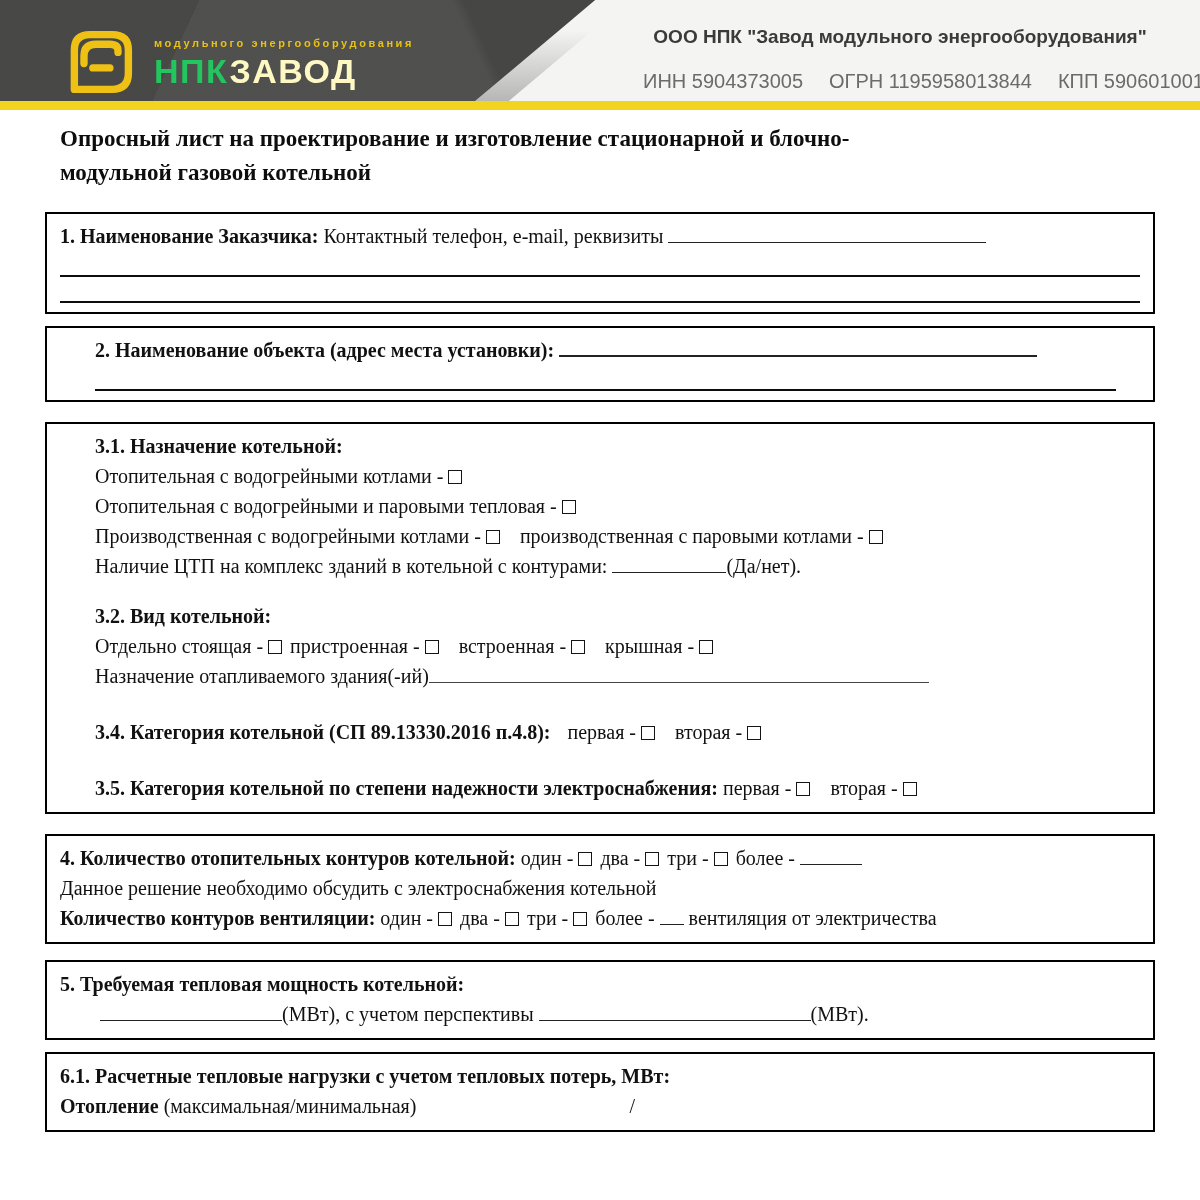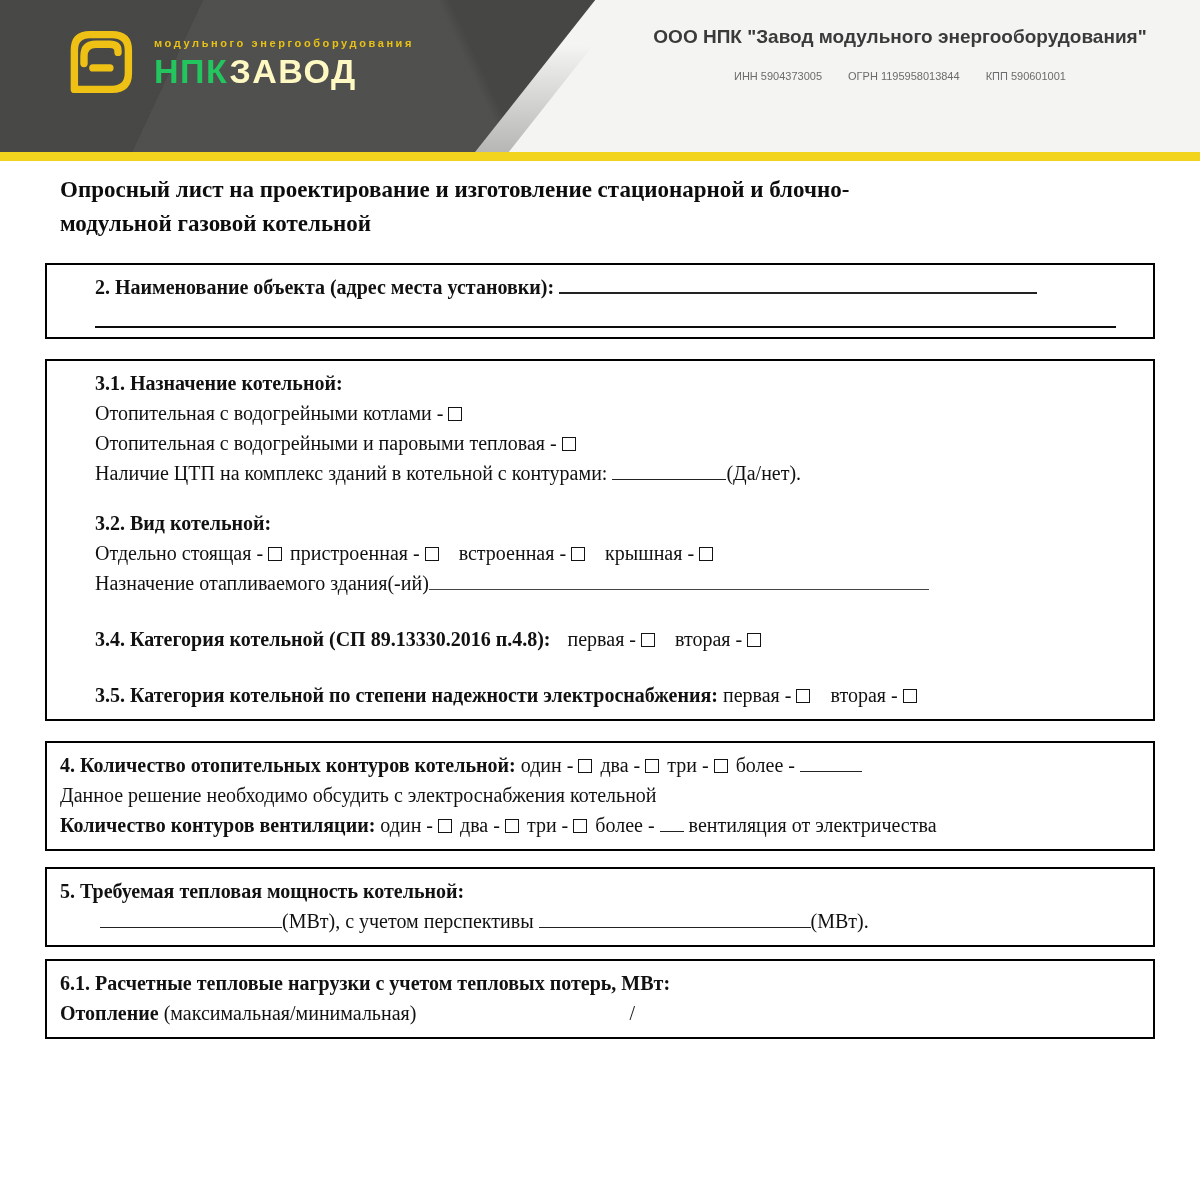--- a/index.html
+++ b/index.html
@@ -3,21 +3,21 @@
 <meta charset="utf-8">
 <style>
   * { box-sizing: border-box; }
   html,body { margin:0; padding:0; background:#ffffff; }
   .page {
     position:relative; width:1200px; height:1200px; overflow:hidden;
     background:#ffffff; font-family:"Liberation Serif", serif; color:#111;
   }
 
   
-  .header { position:relative; height:152px; background:#4a4a48; overflow:hidden; }
+  .header { position:relative; height:101px; background:#4a4a48; overflow:hidden; }
   .header-pattern {
     position:absolute; inset:0;
     background:
       linear-gradient(115deg, rgba(0,0,0,.10) 0 16%, rgba(0,0,0,0) 16%),
       linear-gradient(250deg, rgba(0,0,0,.08) 0 20%, rgba(0,0,0,0) 20%),
       linear-gradient(65deg, rgba(255,255,255,.03) 40%, rgba(0,0,0,.06) 41% 60%, rgba(255,255,255,0) 61%);
   }
   .header-right {
     position:absolute; inset:0; background:#f4f4f2;
     clip-path: polygon(49.6% 0, 100% 0, 100% 100%, 39.6% 100%);
@@ -39,21 +39,21 @@
   .logo-brand {
     font-family:"Liberation Sans", sans-serif; font-weight:800; font-size:34px;
     letter-spacing:1.5px; line-height:1; white-space:nowrap;
   }
   .brand-white { color:#22c55e; }
   .brand-yellow { color:#fef9c3; }
 
   .company { position:absolute; top:26px; left:630px; width:540px; text-align:center;
     font-family:"Liberation Sans", sans-serif; }
   .company-name { font-size:19px; font-weight:bold; color:#3a3a3a; white-space:nowrap; }
-  .company-req { margin-top:22px; font-size:11px; color:#6b6b6b; white-space:nowrap; }
+  .company-req { margin-top:22px; font-size:20px; color:#6b6b6b; white-space:nowrap; }
   .company-req span { margin:0 13px; }
 
   
   .doc-title {
     margin:12px 60px 22px 60px; font-weight:bold;
     font-size:23px; line-height:34px; color:#0d0d0d;
   }
 
   
   .box {
@@ -103,37 +103,50 @@
       </div>
     </div>
   </div>
   <div class="stripe"></div>
 
   <div class="doc-title">
     <div>Опросный лист на проектирование и изготовление стационарной и блочно-</div>
     <div>модульной газовой котельной</div>
   </div>
 
+  <div class="box mb12">
+    <div class="line">
+      <span class="b">1. Наименование Заказчика:</span>
+      <span>Контактный телефон, e-mail, реквизиты</span>
+      <span class="bl" style="width:318px"></span>
+    </div>
+    <div class="rule"></div>
+    <div class="rule"></div>
+  </div>
 
   <div class="box mb10">
     <div class="line">
       <span class="b">2. Наименование объекта (адрес места установки):</span>
       <span class="bl thick" style="width:478px"></span>
     </div>
     <div class="rule" style="margin-right:24px"></div>
   </div>
 
   <div class="box mb10">
     <div>
       <div class="b">3.1. Назначение котельной:</div>
       <div class="line">
         <span>Отопительная с водогрейными котлами -</span><span class="cb"></span>
       </div>
       <div class="line">
         <span>Отопительная с водогрейными и паровыми тепловая -</span><span class="cb"></span>
+      </div>
+      <div class="line">
+        <span>Производственная с водогрейными котлами -</span><span class="cb"></span>
+        <span class="sp">производственная с паровыми котлами -</span><span class="cb"></span>
       </div>
       <div class="line">
         <span>Наличие ЦТП на комплекс зданий в котельной с контурами:</span>
         <span class="bl" style="width:114px"></span><span>(Да/нет).</span>
       </div>
     </div>
 
     <div class="mt20">
       <div class="b">3.2. Вид котельной:</div>
       <div class="line">

